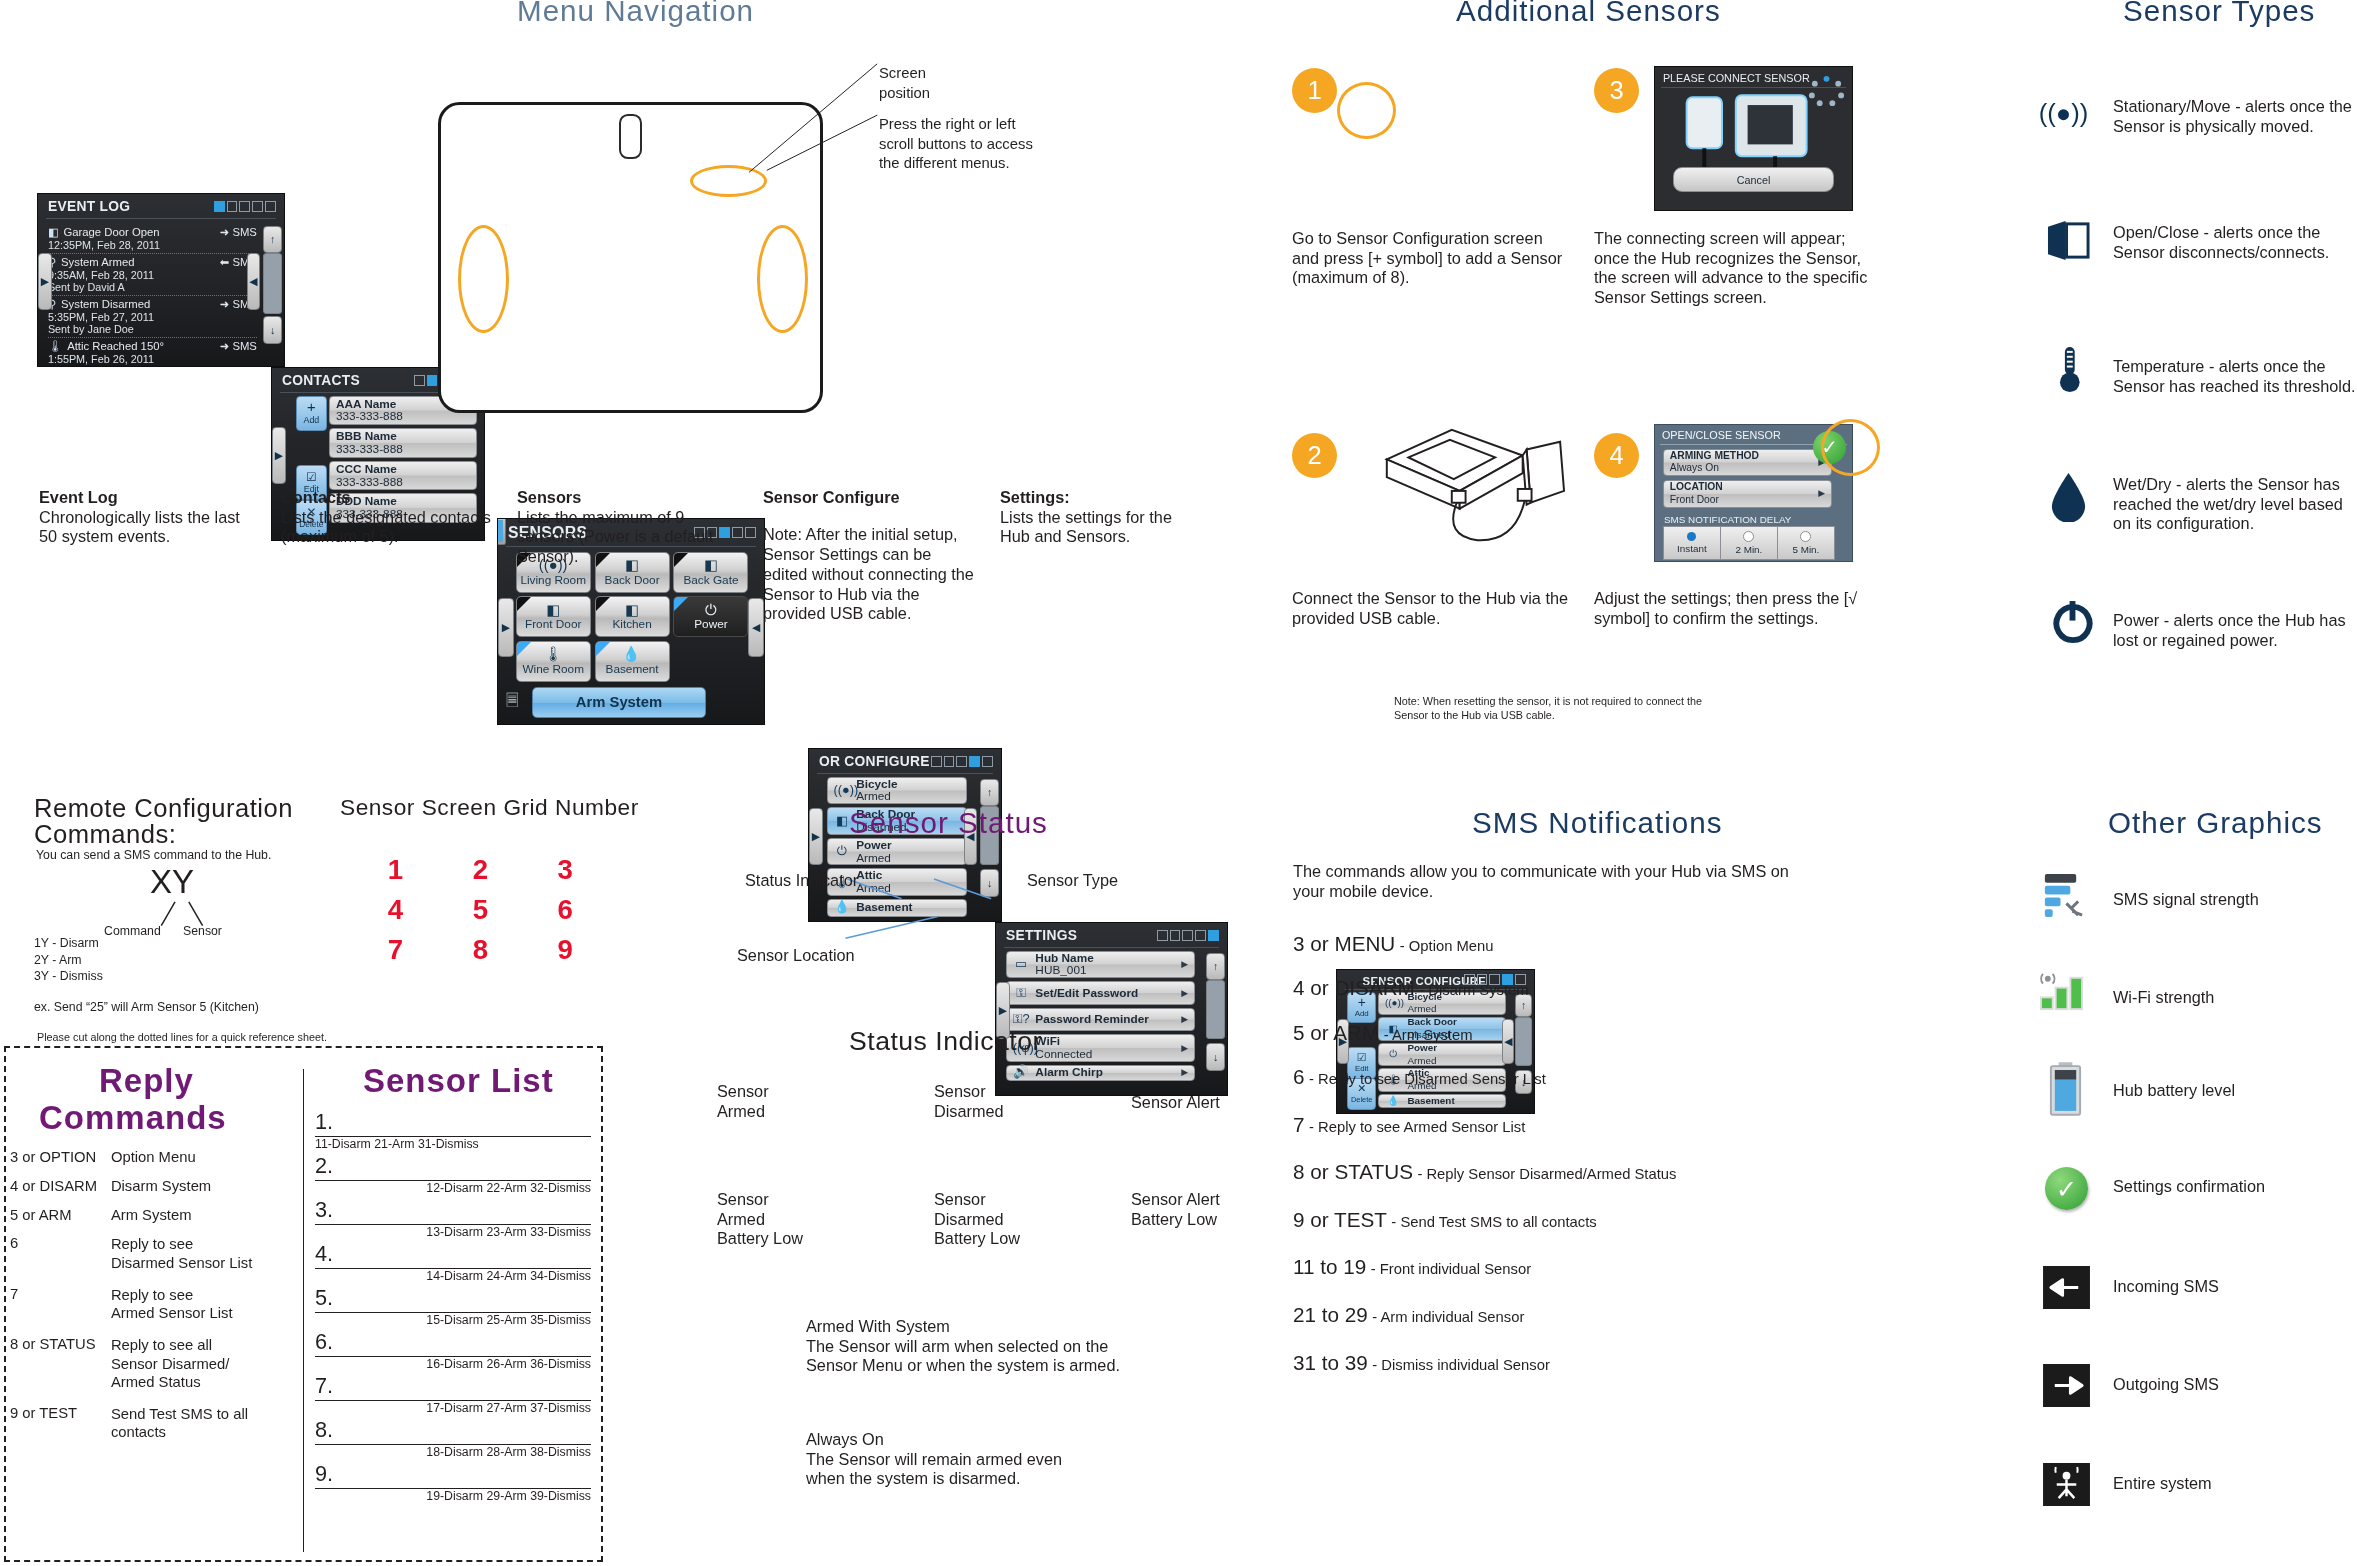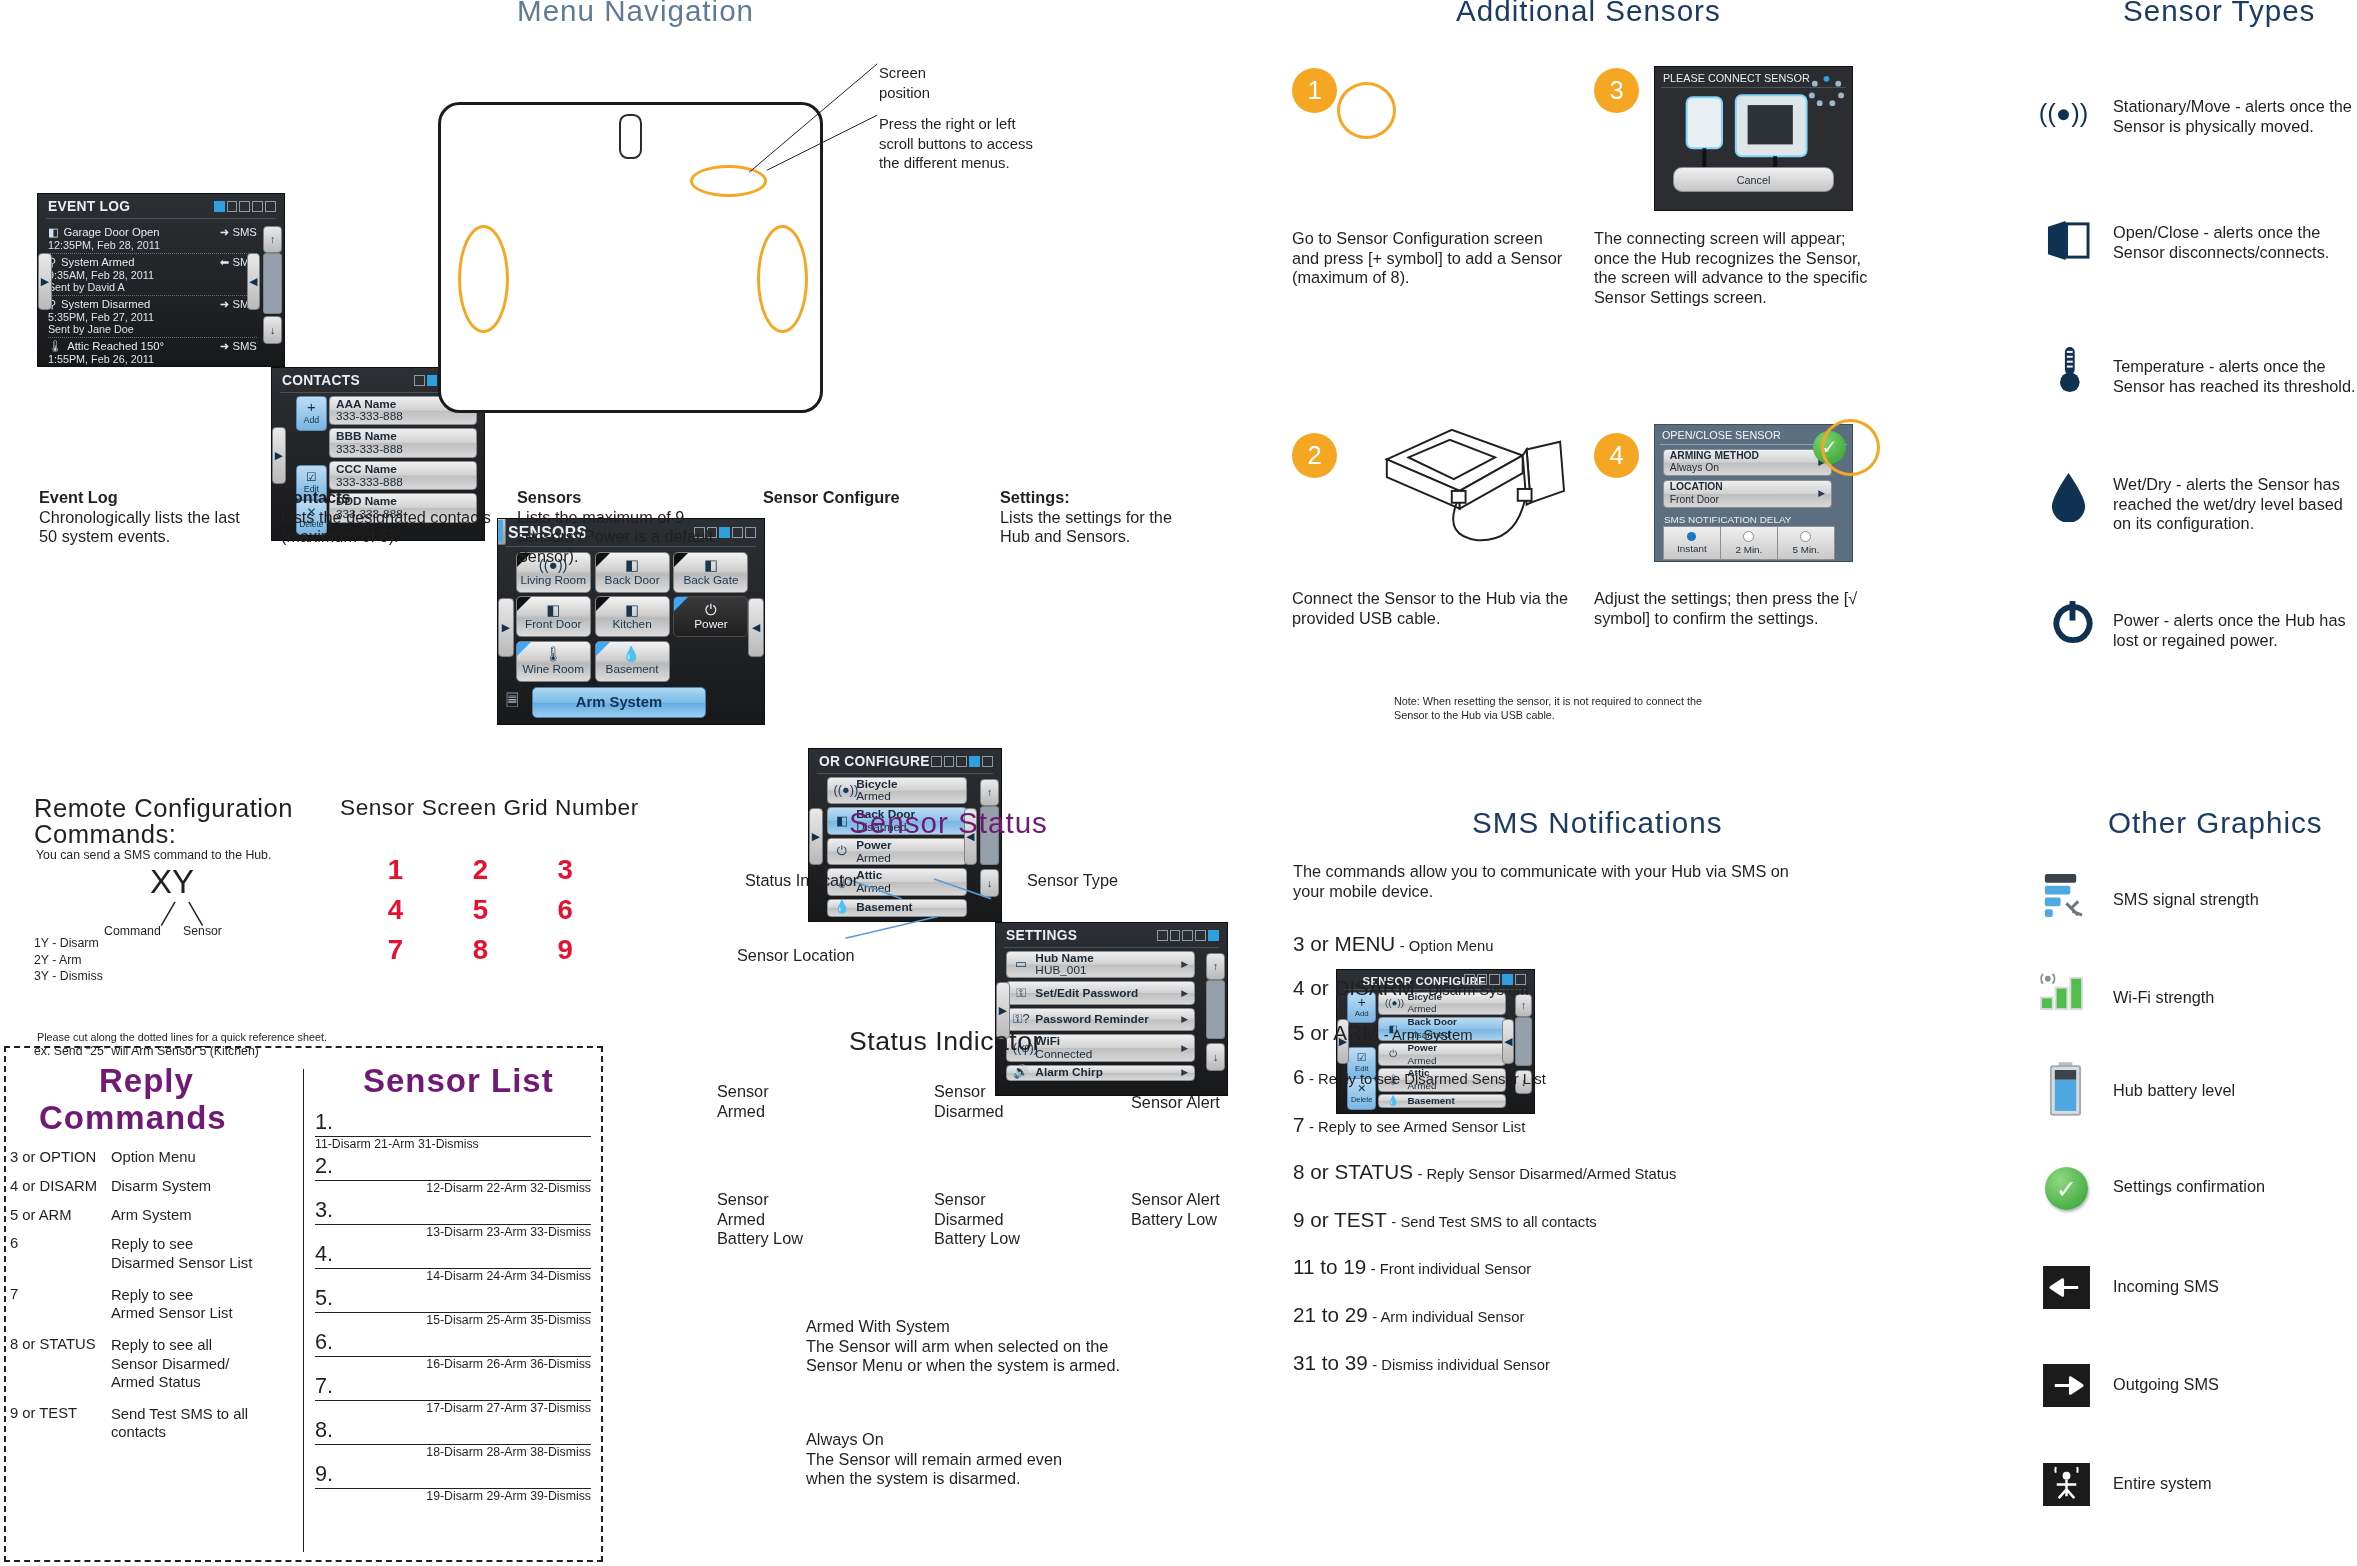--- a/index.html
+++ b/index.html
@@ -392,20 +392,21 @@
 <div class="abs" style="left:281px;top:488px;width:212px;">
   <div class="body-txt bold">Contacts</div>
   <div class="body-txt">Lists the designated contacts (maximum of 5).</div>
 </div>
 <div class="abs" style="left:517px;top:488px;width:207px;">
   <div class="body-txt bold">Sensors</div>
   <div class="body-txt">Lists the maximum of 9 sensors (Power is a default Sensor).</div>
 </div>
 <div class="abs" style="left:763px;top:488px;width:212px;">
   <div class="body-txt bold">Sensor Configure</div>
+  <div class="body-txt" style="margin-top:17.7px;">Note: After the initial setup, Sensor Settings can be edited without connecting the Sensor to Hub via the provided USB cable.</div>
 </div>
 <div class="abs" style="left:1000px;top:488px;width:197px;">
   <div class="body-txt bold">Settings:</div>
   <div class="body-txt">Lists the settings for the Hub and Sensors.</div>
 </div>
 
 <div class="abs h-blue" style="left:1456px;top:-5.9px;">Additional  Sensors</div>
 
 <div class="abs circ-num" style="left:1292px;top:68px;">1</div>
 <div class="abs screen" style="left:1336px;top:66px;width:197px;height:143px;">
@@ -591,21 +592,21 @@
 <div class="abs" style="left:150px;top:863px;font-size:33px;color:#231f20;">XY</div>
 <svg class="abs" style="left:118px;top:898px;" width="118" height="31.5" viewBox="0 0 120 32">
   <line x1="44" y1="28" x2="58" y2="4" stroke="#231f20" stroke-width="1.5"></line>
   <line x1="86" y1="28" x2="72" y2="4" stroke="#231f20" stroke-width="1.5"></line>
 </svg>
 <div class="abs small-txt" style="left:104px;top:924px;">Command</div>
 <div class="abs small-txt" style="left:183px;top:924px;">Sensor</div>
 <div class="abs small-txt" style="left:34px;top:936px;">1Y - Disarm</div>
 <div class="abs small-txt" style="left:34px;top:953px;">2Y - Arm</div>
 <div class="abs small-txt" style="left:34px;top:969px;">3Y - Dismiss</div>
-<div class="abs small-txt" style="left:34px;top:1000px;width:325px;margin-top:44px;">ex. Send “25” will Arm Sensor 5  (Kitchen)</div>
+<div class="abs small-txt" style="left:34px;top:1000px;width:325px;">ex. Send “25” will Arm Sensor 5  (Kitchen)</div>
 
 <div class="abs h-black" style="left:340px;top:794px;font-size:22.7px;">Sensor  Screen  Grid  Number</div>
 
 <div class="abs" style="left:355px;top:852px;width:248px;display:grid;grid-template-columns:repeat(3,81px);grid-gap:3.9px;pointer-events:none;">
   <div style="height:36px;display:flex;align-items:center;justify-content:center;color:#e8112d;font-size:27.6px;font-weight:bold;">1</div>
   <div style="height:36px;display:flex;align-items:center;justify-content:center;color:#e8112d;font-size:27.6px;font-weight:bold;">2</div>
   <div style="height:36px;display:flex;align-items:center;justify-content:center;color:#e8112d;font-size:27.6px;font-weight:bold;">3</div>
   <div style="height:36px;display:flex;align-items:center;justify-content:center;color:#e8112d;font-size:27.6px;font-weight:bold;">4</div>
   <div style="height:36px;display:flex;align-items:center;justify-content:center;color:#e8112d;font-size:27.6px;font-weight:bold;">5</div>
   <div style="height:36px;display:flex;align-items:center;justify-content:center;color:#e8112d;font-size:27.6px;font-weight:bold;">6</div>

